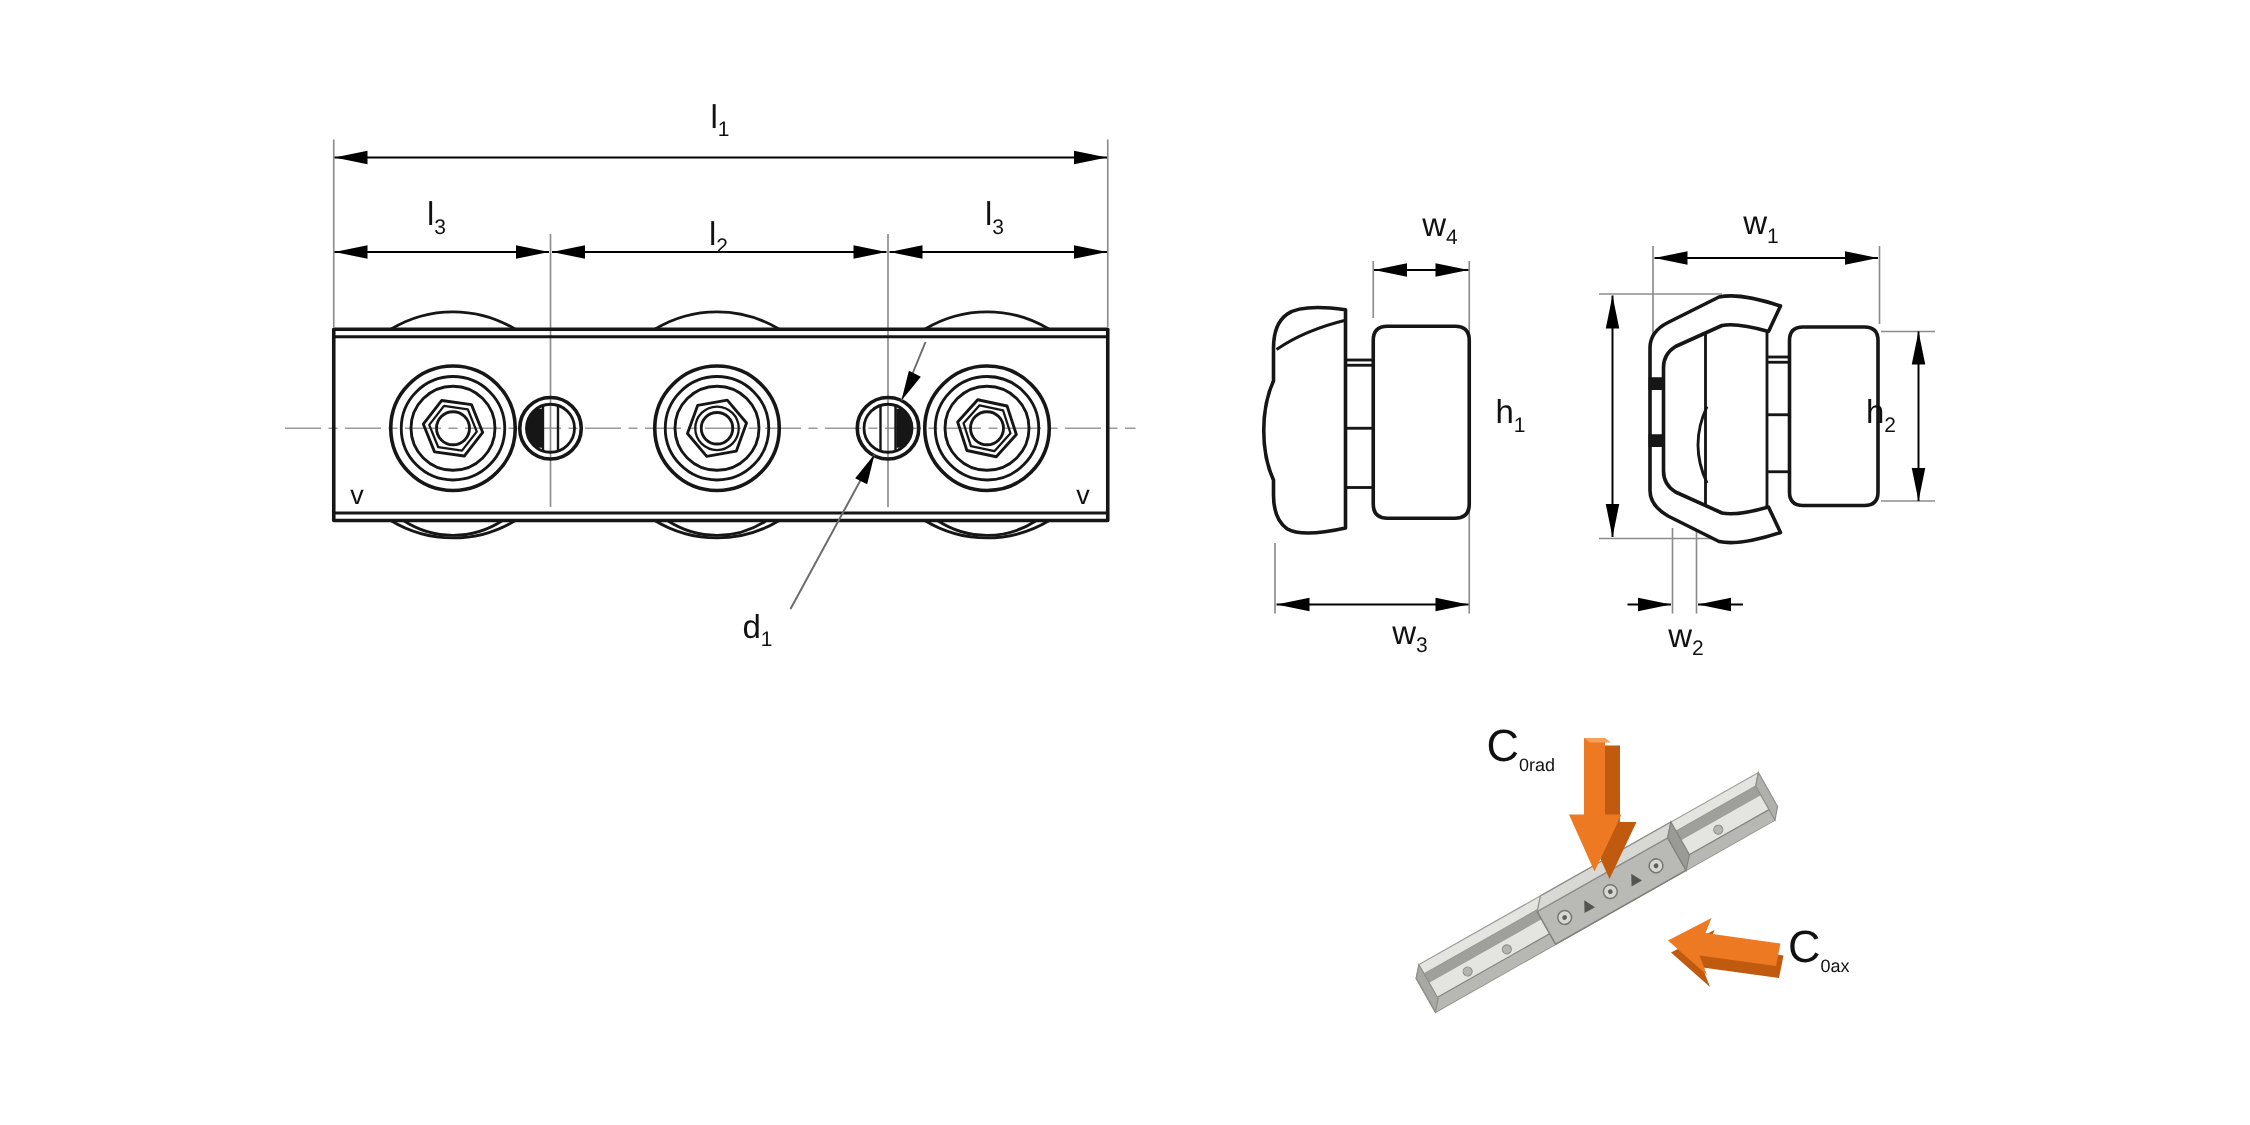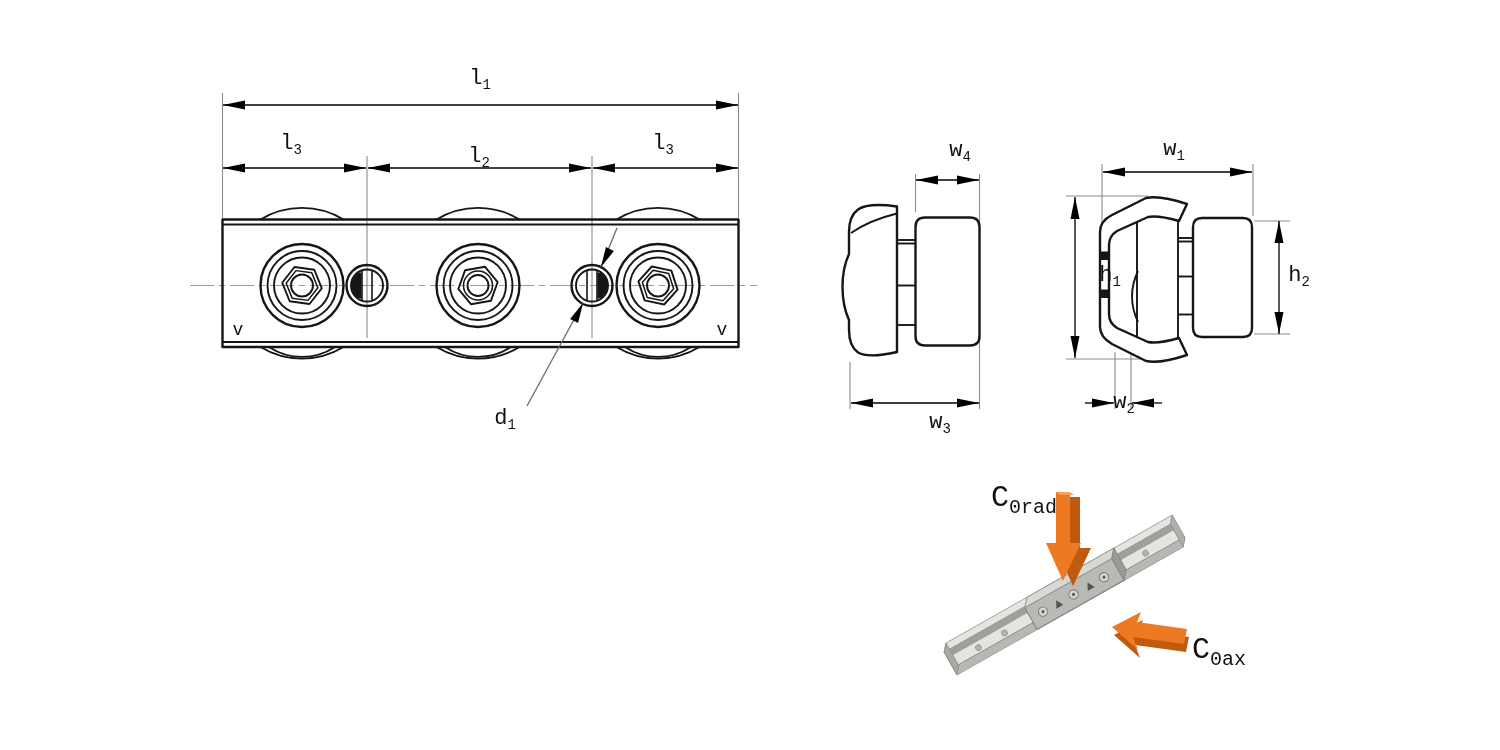--- a/index.html
+++ b/index.html
@@ -1,18 +1,18 @@
 <!DOCTYPE html>
 <html style="--outline: #161616; --dimension: #000000; --extension: #8c8c8c; --centerline: #9a9a9a; --accent-orange: #ED7A23; --accent-orange-dark: #C05A0E; --accent-orange-light: #F6A05C; --metal-light: #E4E4E0; --metal-mid: #C6C6C2; --metal-dark: #95958F;"><head>
 <meta charset="utf-8">
 <style>
   html,body { margin:0; padding:0; background:#fff; }
   .canvas {
     position:relative; width:1500px; height:730px; background:#ffffff;
-    font-family:Liberation Mono, monospace; overflow:hidden;
+    font-family:Liberation Sans, sans-serif; overflow:hidden;
   }
   .canvas svg { position:absolute; left:0; top:0; }
 
   
   .outline  { stroke:var(--outline); stroke-width:2.4; fill:none; stroke-linejoin:round; }
   .outline2 { stroke:var(--outline); stroke-width:1.9; fill:none; stroke-linejoin:round; }
   .fillw    { fill:#ffffff; }
   .dim      { stroke:var(--dimension); stroke-width:1.3; fill:none; }
   .ext      { stroke:var(--extension); stroke-width:1.1; fill:none; }
   .cl       { stroke:var(--centerline); stroke-width:1.1; fill:none; stroke-dasharray:24 5 6 5; }
@@ -22,21 +22,21 @@
   
   .lbl {
     position:absolute; transform:translate(-50%,-50%);
     font-size:22px; color:#111; white-space:nowrap; line-height:1;
   }
   .lbl sub { font-size:14px; line-height:1; }
   .v-lbl { font-size:18px; }
   .load-lbl {
     position:absolute; font-size:30px; color:#111; white-space:nowrap; line-height:1;
   }
-  .load-lbl sub { font-size:20px; }
+  .load-lbl sub { font-size:12px; }
 </style>
 </head>
 <body>
 
 <div class="canvas">
 
 <svg width="1500" height="750" viewBox="0 0 1500 750">
 
   <g>
 
@@ -286,19 +286,19 @@
 <div class="lbl" style="left:480px; top:80px"><span>l</span><sub>1</sub></div>
 <div class="lbl" style="left:291px; top:145px"><span>l</span><sub>3</sub></div>
 <div class="lbl" style="left:479px; top:158px"><span>l</span><sub>2</sub></div>
 <div class="lbl" style="left:663px; top:145px"><span>l</span><sub>3</sub></div>
 <div class="lbl" style="left:505px; top:420px"><span>d</span><sub>1</sub></div>
 <div class="lbl v-lbl" style="left:238px; top:330px"><span>v</span></div>
 <div class="lbl v-lbl" style="left:722px; top:330px"><span>v</span></div>
 <div class="lbl" style="left:960px; top:152px"><span>w</span><sub>4</sub></div>
 <div class="lbl" style="left:940px; top:424px"><span>w</span><sub>3</sub></div>
 <div class="lbl" style="left:1174px; top:151px"><span>w</span><sub>1</sub></div>
-<div class="lbl" style="left:1110px; top:277px"><span>h</span><sub>1</sub></div>
-<div class="lbl" style="left:1299px; top:277px"><span>h</span><sub>2</sub></div>
-<div class="lbl" style="left:1124px; top:404px"><span>w</span><sub>2</sub></div>
+<div class="lbl" style="left:1007px; top:277px"><span>h</span><sub>1</sub></div>
+<div class="lbl" style="left:1254px; top:277px"><span>h</span><sub>2</sub></div>
+<div class="lbl" style="left:1124px; top:426px"><span>w</span><sub>2</sub></div>
 <div class="load-lbl" style="left:991px; top:483px"><span>C</span><sub>0rad</sub></div>
-<div class="load-lbl" style="left:1192px; top:635px"><span>C</span><sub>0ax</sub></div>
+<div class="load-lbl" style="left:1192px; top:617px"><span>C</span><sub>0ax</sub></div>
 
 </div>
 
 </body></html>

